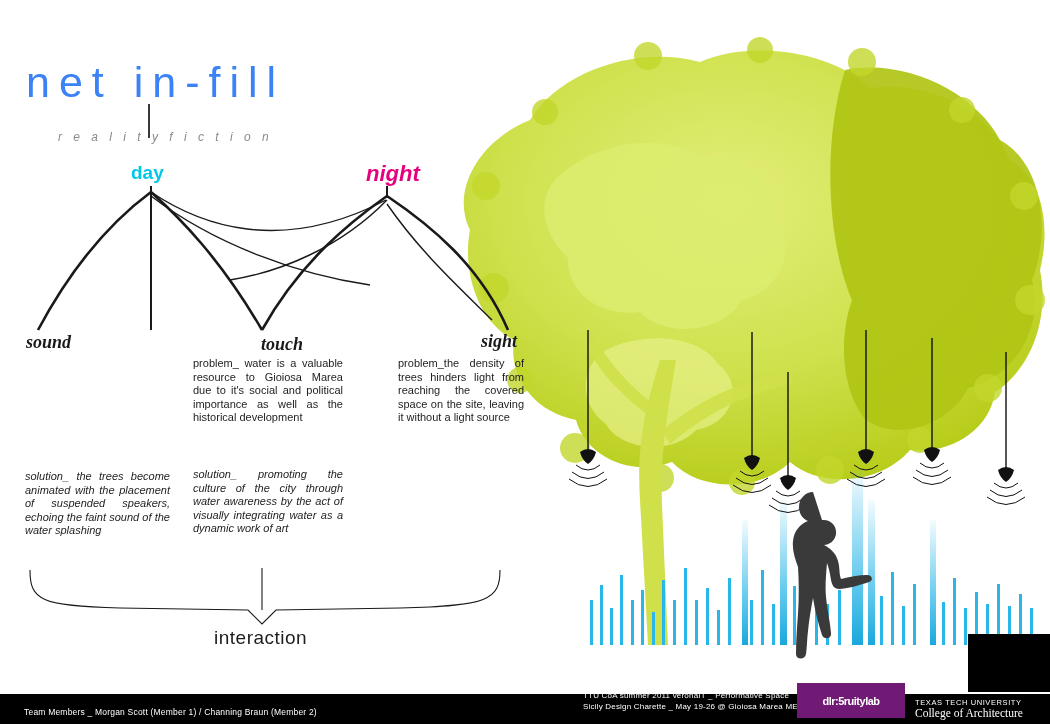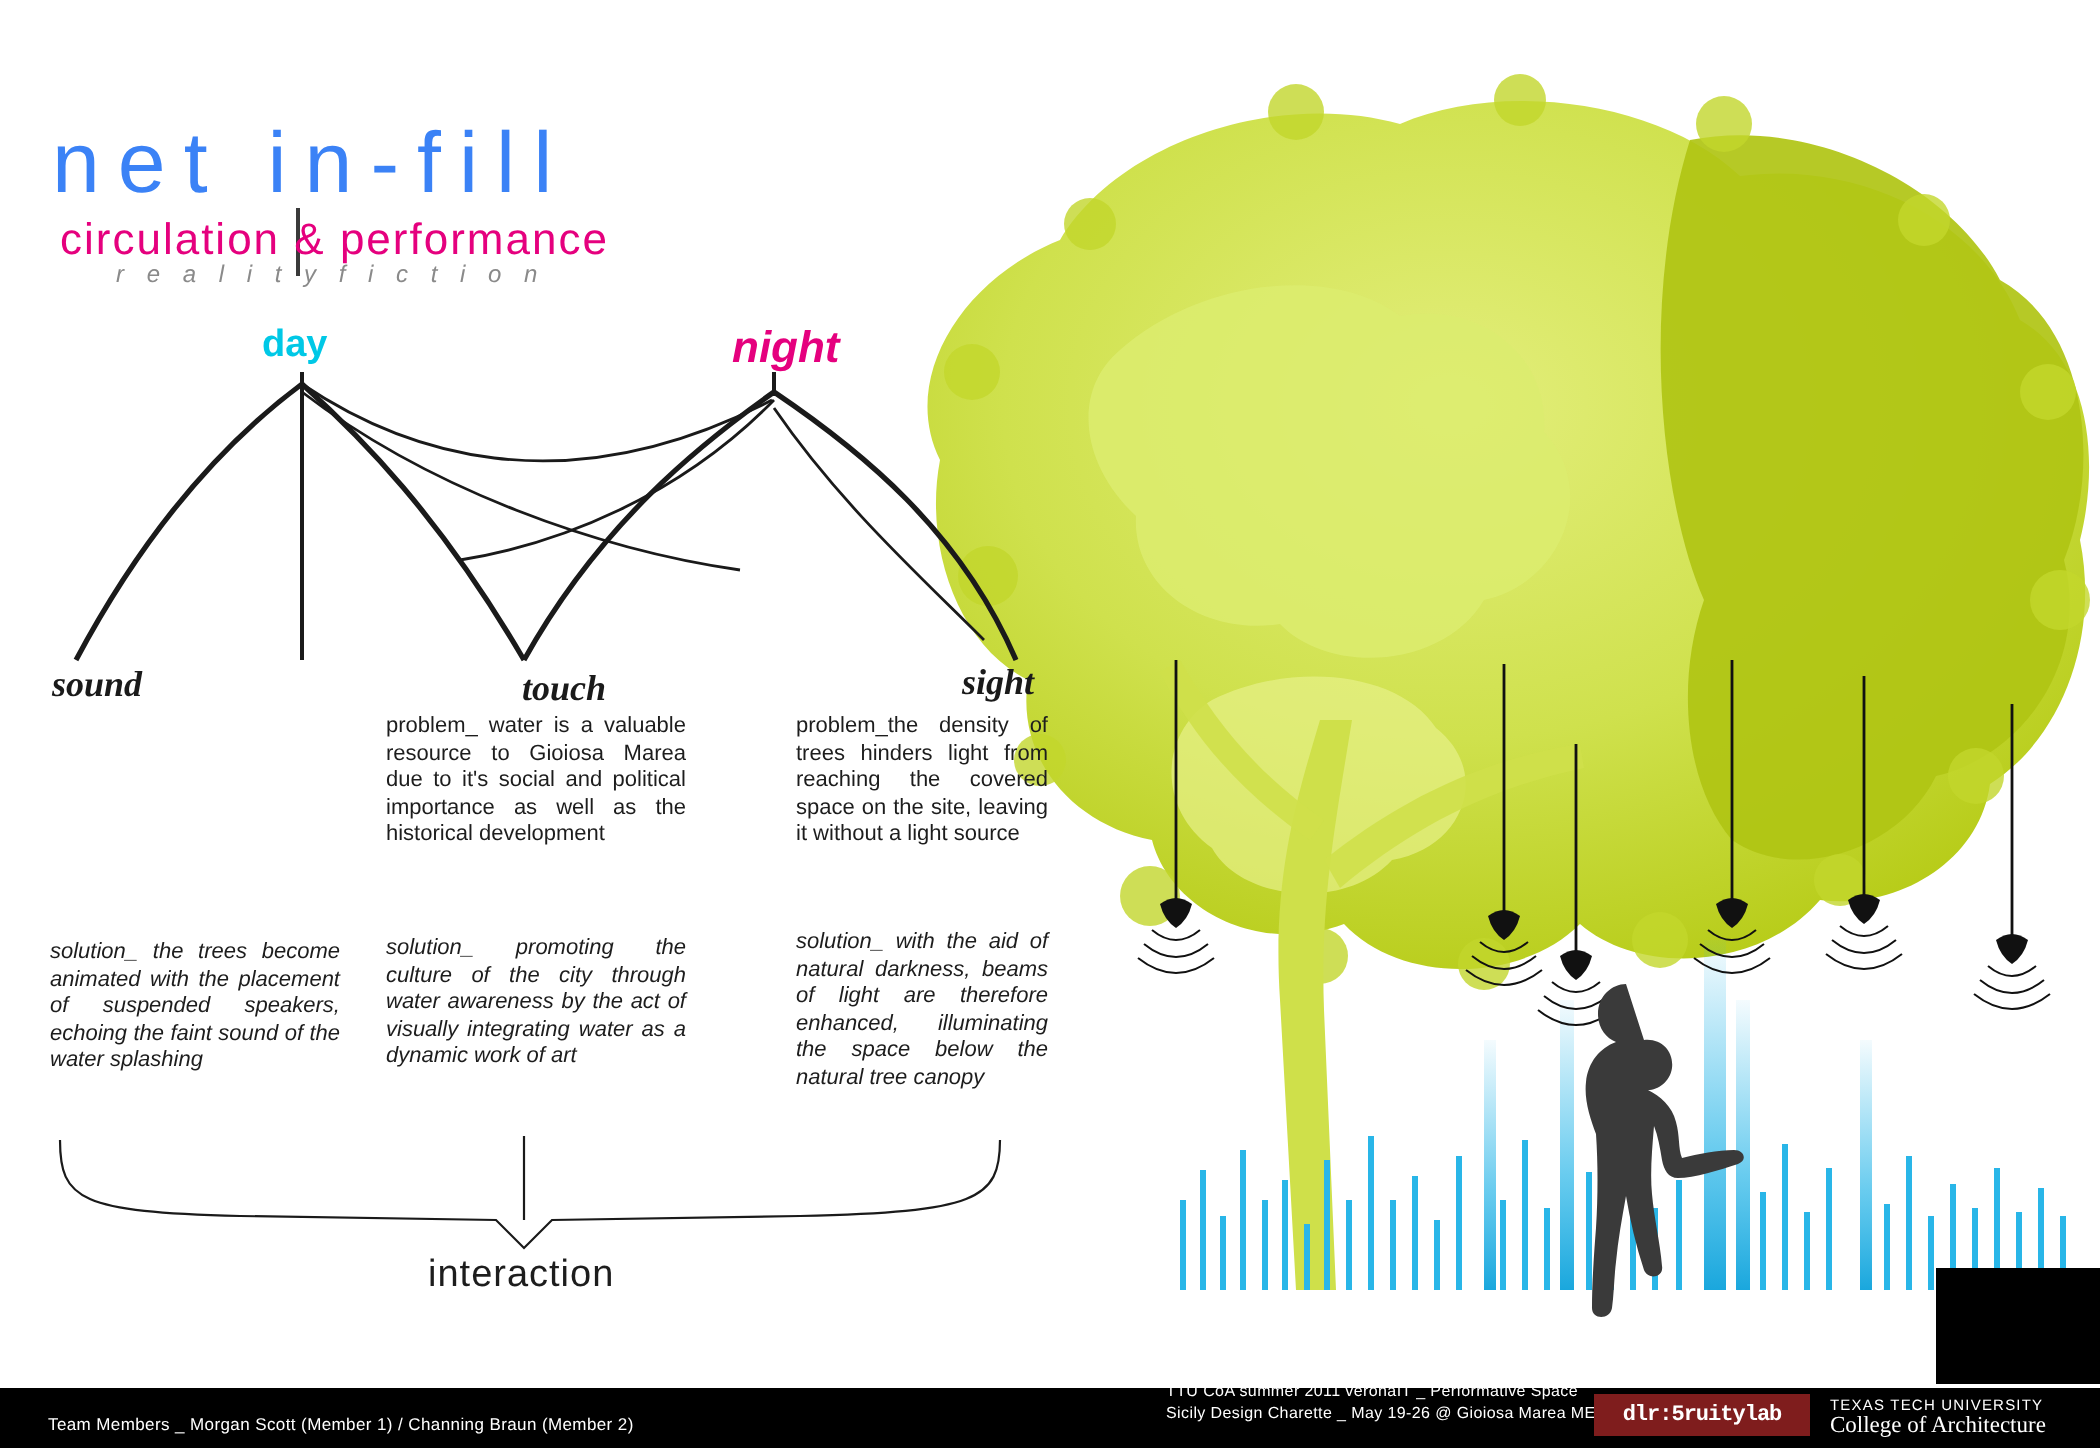--- a/index.html
+++ b/index.html
@@ -150,26 +150,26 @@
     font-size: 8px;
     color: #ffffff;
     line-height: 11px;
     letter-spacing: .2px;
   }
   .logo-block {
     position: absolute;
     left: 797px;
     bottom: 6px;
     width: 108px;
-    height: 21px;
-    background: #7f1d1d;
+    height: 35px;
+    background: #701a75;
     color: #ffffff;
     font-size: 11px;
     letter-spacing: -.5px;
-    font-family: Liberation Mono, monospace;
+    font-family: Liberation Sans, sans-serif;
     display: flex;
     align-items: center;
     justify-content: center;
     font-weight: bold;
   }
   .ttu {
     position: absolute;
     left: 915px;
     bottom: 6px;
     color: #ffffff;
@@ -405,37 +405,35 @@
                L 248 610 L 262 624 L 276 610
                L 400 608 C 488 606, 500 600, 500 570" stroke-width="1.1"></path>
       <path d="M 262 568 L 262 610" stroke-width="1.1"></path>
     </g>
   </svg>
 
   <div class="swatch"></div>
 
   <div class="title-main">net in-fill</div>
   <div class="title-rule"></div>
-  <div class="title-sub">circulation &amp; performance</div>
   <div class="title-sub2">r e a l i t y   f i c t i o n</div>
 
   <div class="lbl-day">day</div>
   <div class="lbl-night">night</div>
 
   <div class="branch-label lbl-sound">sound</div>
   <div class="branch-label lbl-touch">touch</div>
   <div class="branch-label lbl-sight">sight</div>
 
   <div class="col c2 prob">problem_ water is a valuable resource to Gioiosa Marea due to it's social and political importance as well as the historical development</div>
 
   <div class="col c1 sol">solution_ the trees become animated with the placement of suspended speakers, echoing the faint sound of the water splashing</div>
   <div class="col c2 sol">solution_ promoting the culture of the city through water awareness by the act of visually integrating water as a dynamic work of art</div>
 
   <div class="col c3 prob">problem_the density of trees hinders light from reaching the covered space on the site, leaving it without a light source</div>
-  <div class="col c3 sol">solution_ with the aid of natural darkness, beams of light are therefore enhanced, illuminating the space below the natural tree canopy</div>
 
   <div class="interaction">interaction</div>
 
   <div class="bottom-bar">
     <div class="credits-left">Team Members _ Morgan Scott (Member 1) / Channing Braun (Member 2)</div>
     <div class="credits-mid">
       <div>TTU CoA summer 2011 veronaIT _ Performative Space</div>
       <div>Sicily Design Charette _ May 19-26 @ Gioiosa Marea ME</div>
     </div>
     <div class="logo-block">dlr:5ruitylab</div>

